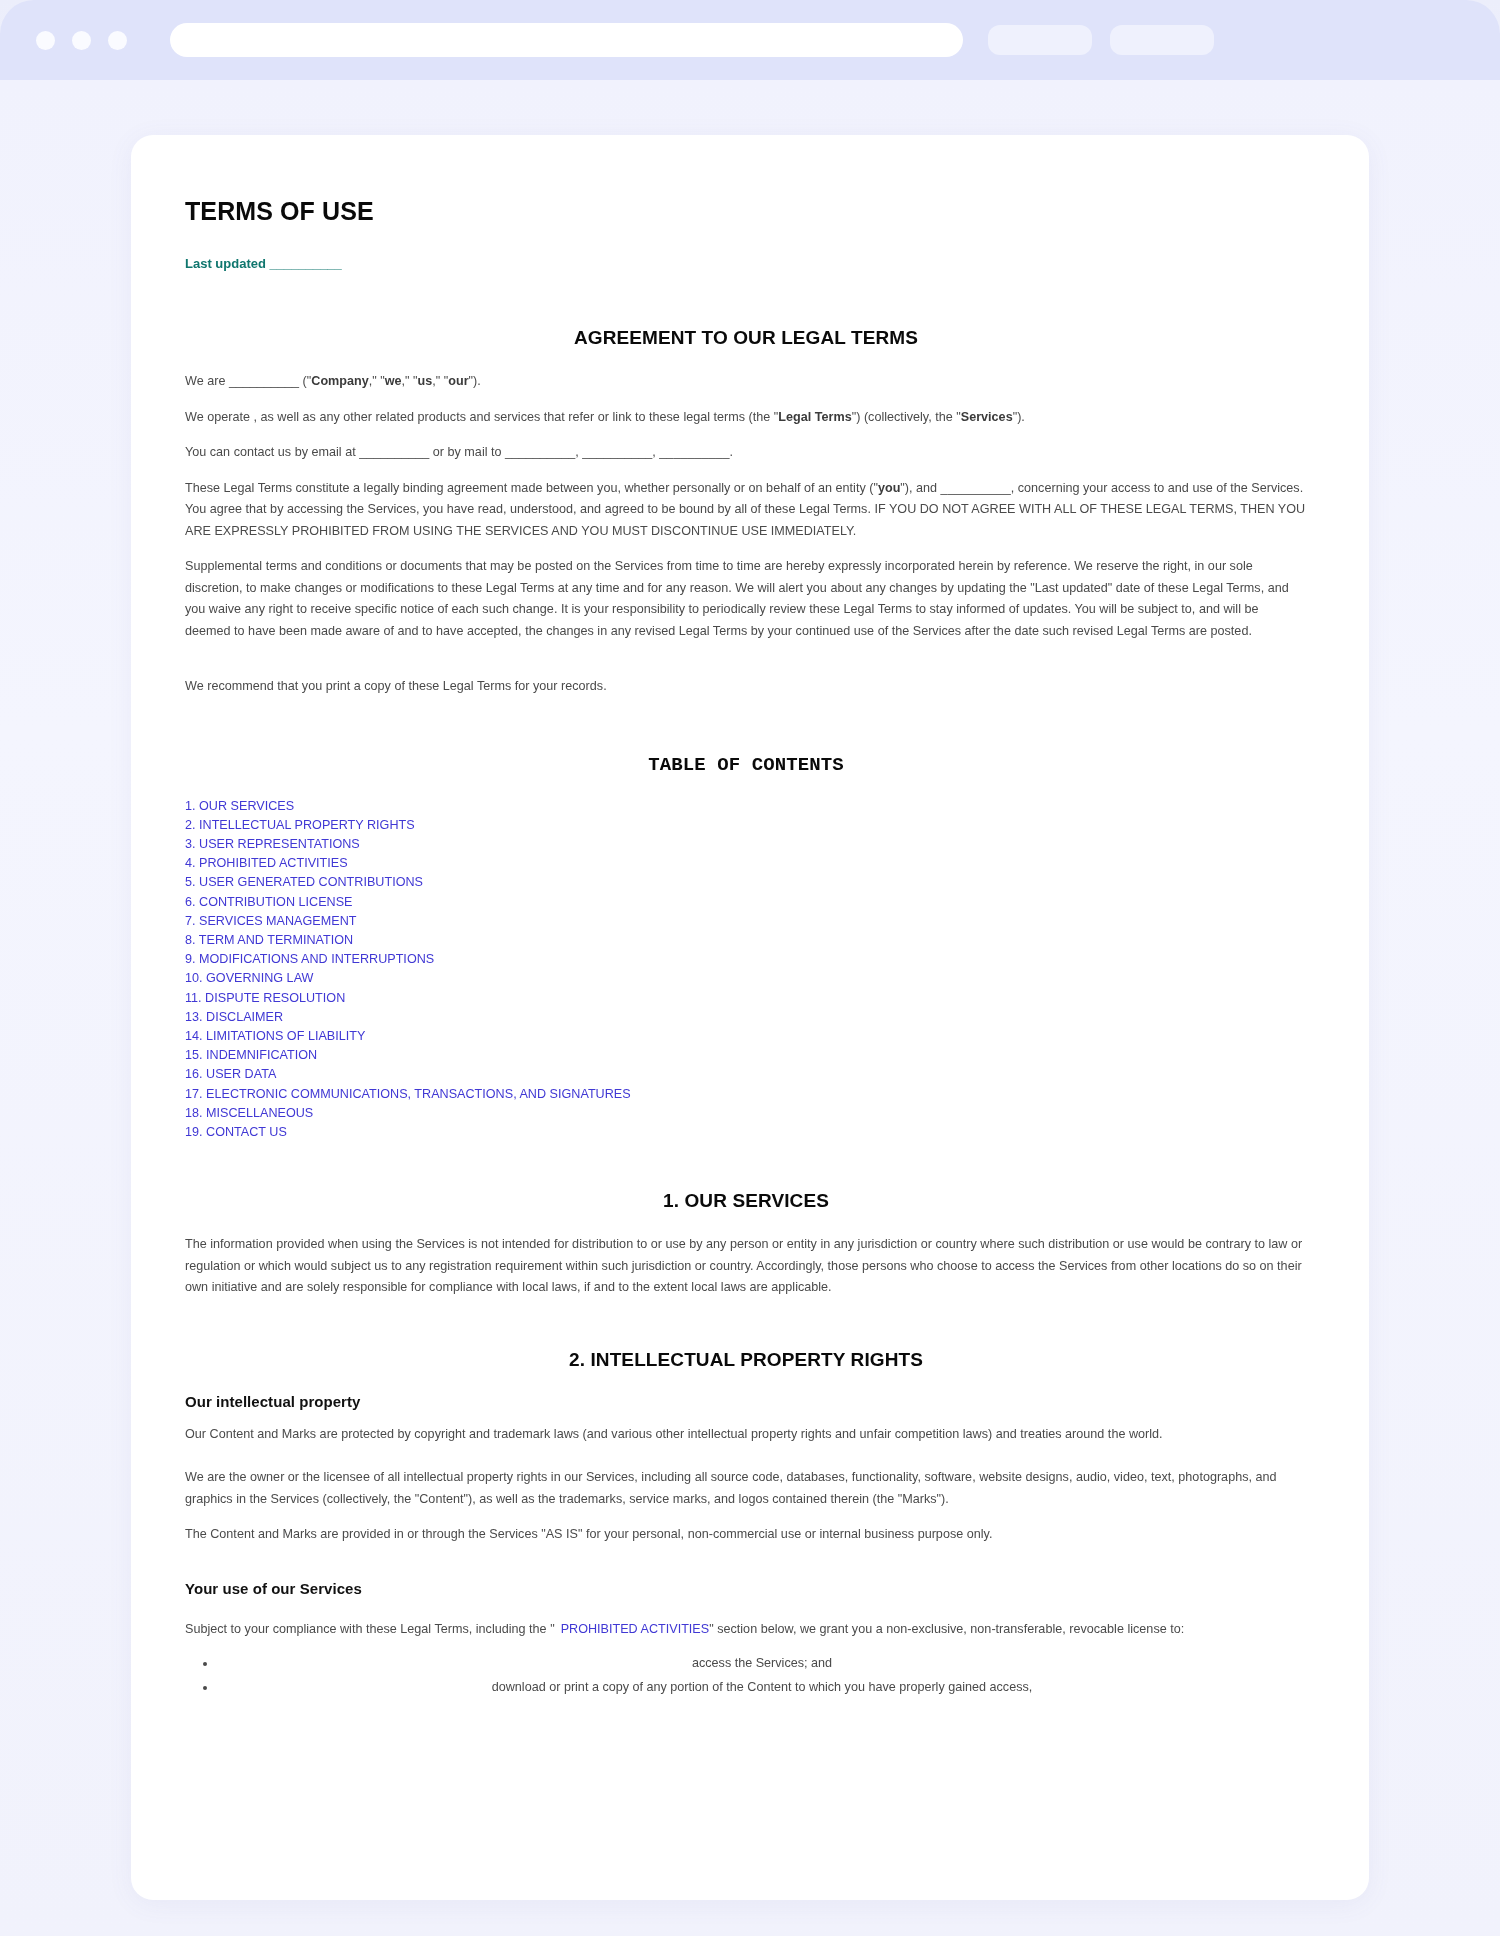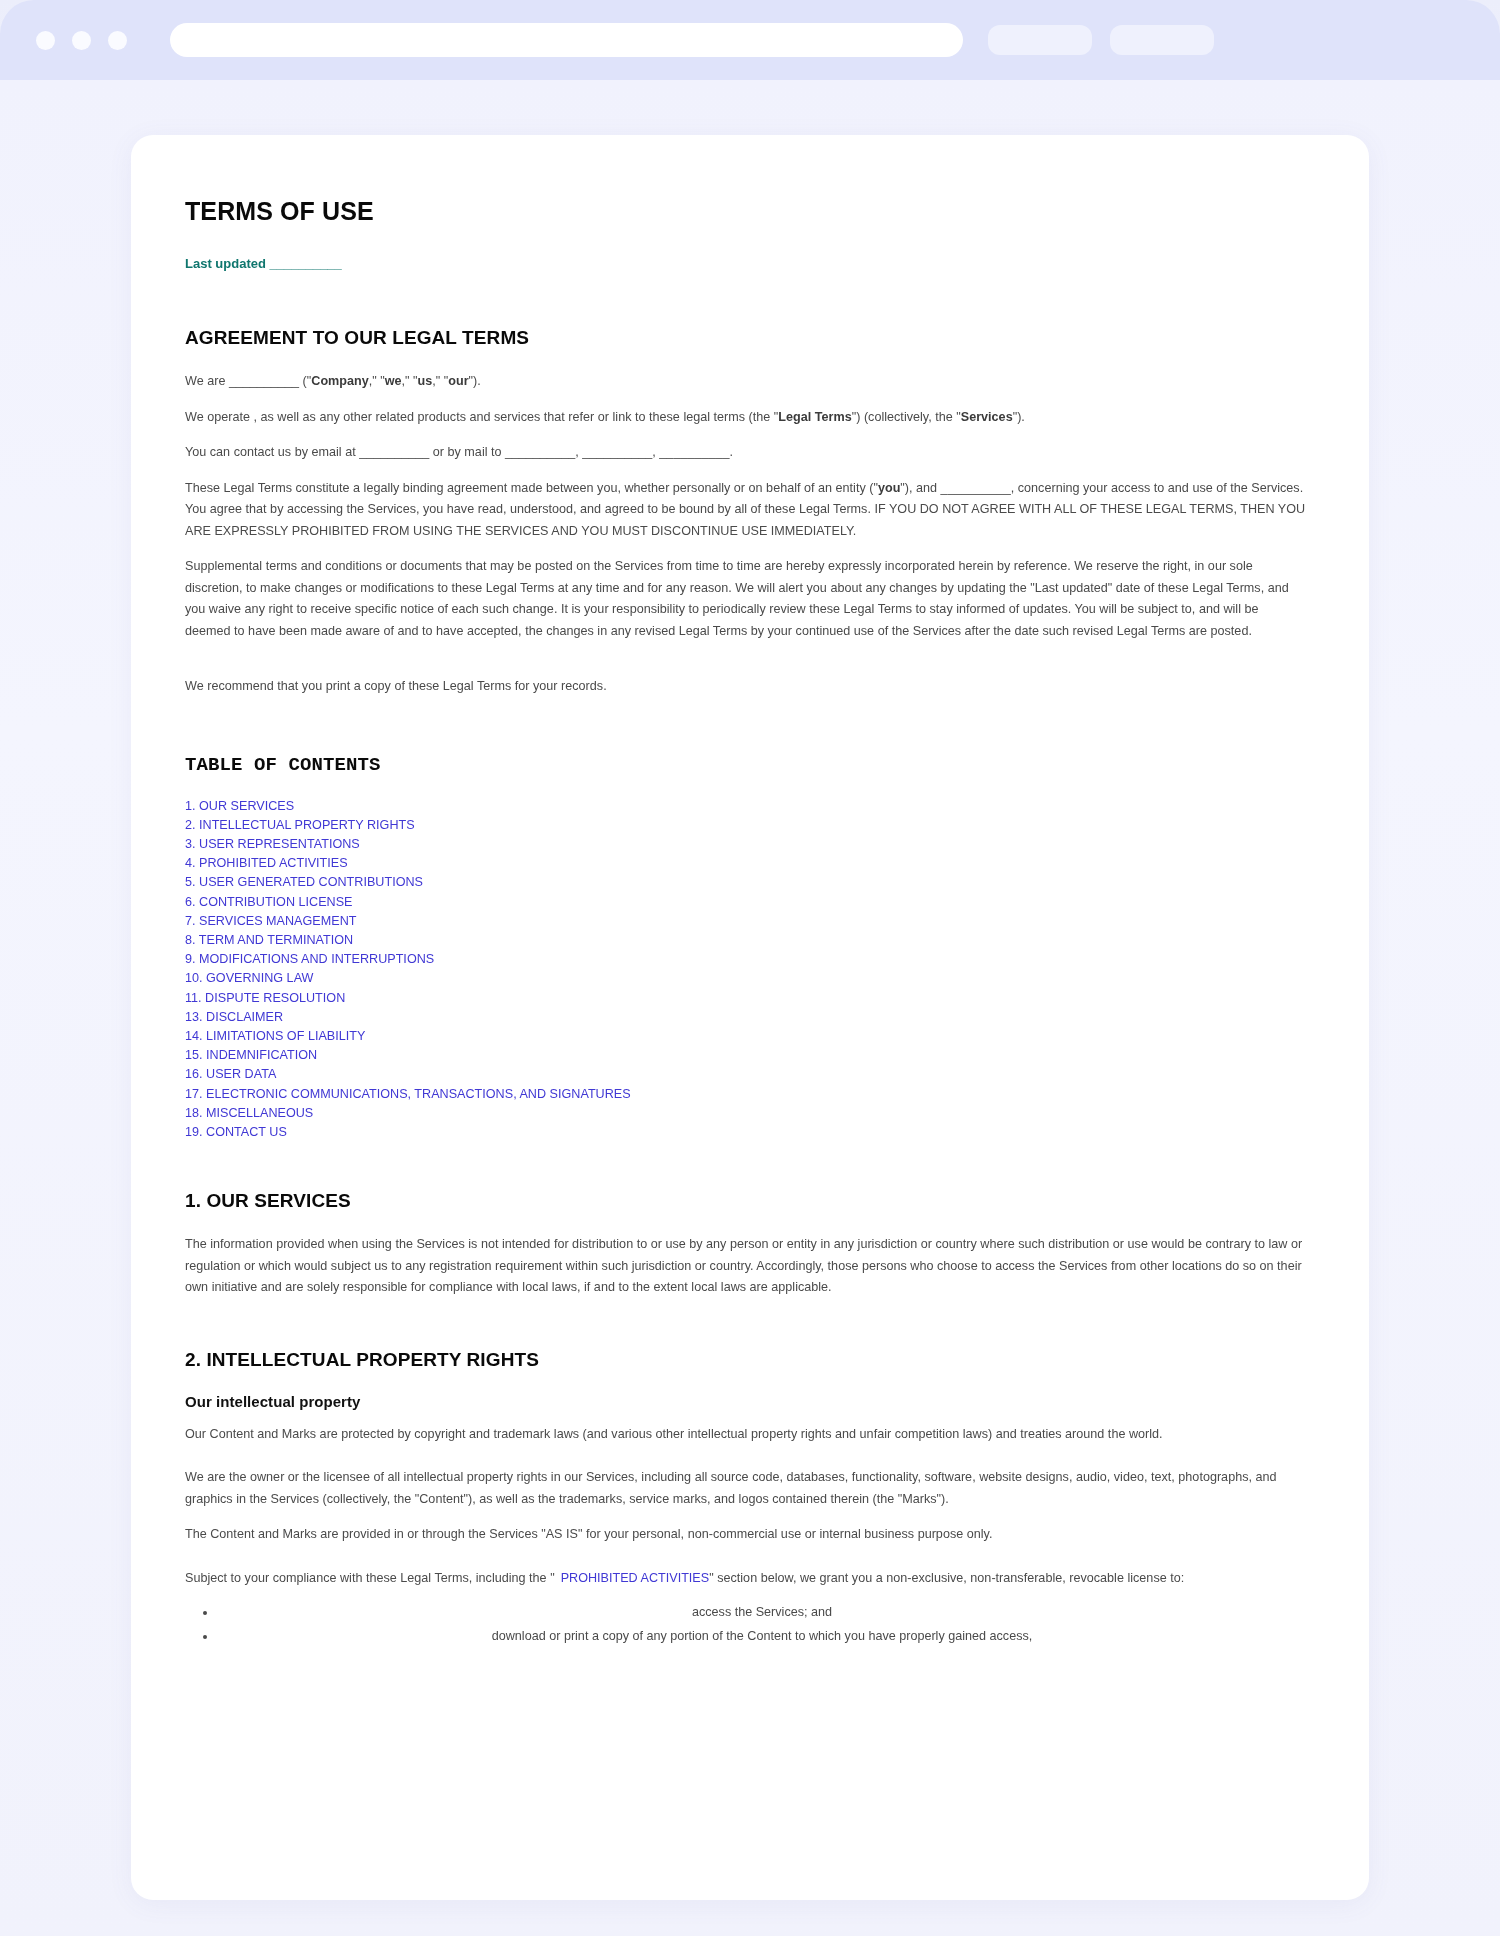--- a/index.html
+++ b/index.html
@@ -111,20 +111,21 @@
   }
   .last-updated .blank-line {
     font-weight: bold;
   }
 
   h2.section-h {
     font-size: 19px;
     font-weight: bold;
     color: #0a0a0a;
     letter-spacing: 0.1px;
+    text-align: center;
   }
 
   h3.sub-h {
     font-size: 15px;
     font-weight: bold;
     color: #111111;
     letter-spacing: 0.05px;
   }
 
   p.para {
@@ -250,20 +251,21 @@
         <h2 class="section-h sec-2">2. INTELLECTUAL PROPERTY RIGHTS</h2>
 
         <h3 class="sub-h gap-after-h2">Our intellectual property</h3>
 
         <p class="para gap-p">Our Content and Marks are protected by copyright and trademark laws (and various other intellectual property rights and unfair competition laws) and treaties around the world.</p>
 
         <p class="para gap-after-h2">We are the owner or the licensee of all intellectual property rights in our Services, including all source code, databases, functionality, software, website designs, audio, video, text, photographs, and graphics in the Services (collectively, the "Content"), as well as the trademarks, service marks, and logos contained therein (the "Marks").</p>
 
         <p class="para gap-p">The Content and Marks are provided in or through the Services "AS IS" for your personal, non-commercial use or internal business purpose only.</p>
 
+        <h3 class="sub-h gap-big">Your use of our Services</h3>
 
         <p class="para gap-after-h2"><span>Subject to your compliance with these Legal Terms, including the "</span><a class="inline-link" href="#">PROHIBITED ACTIVITIES</a><span>" section below, we grant you a non-exclusive, non-transferable, revocable license to:</span></p>
 
         <ul class="doc-bullets">
           <li>access the Services; and</li>
           <li>download or print a copy of any portion of the Content to which you have properly gained access,</li>
         </ul>
 
       </div>
     </div>

